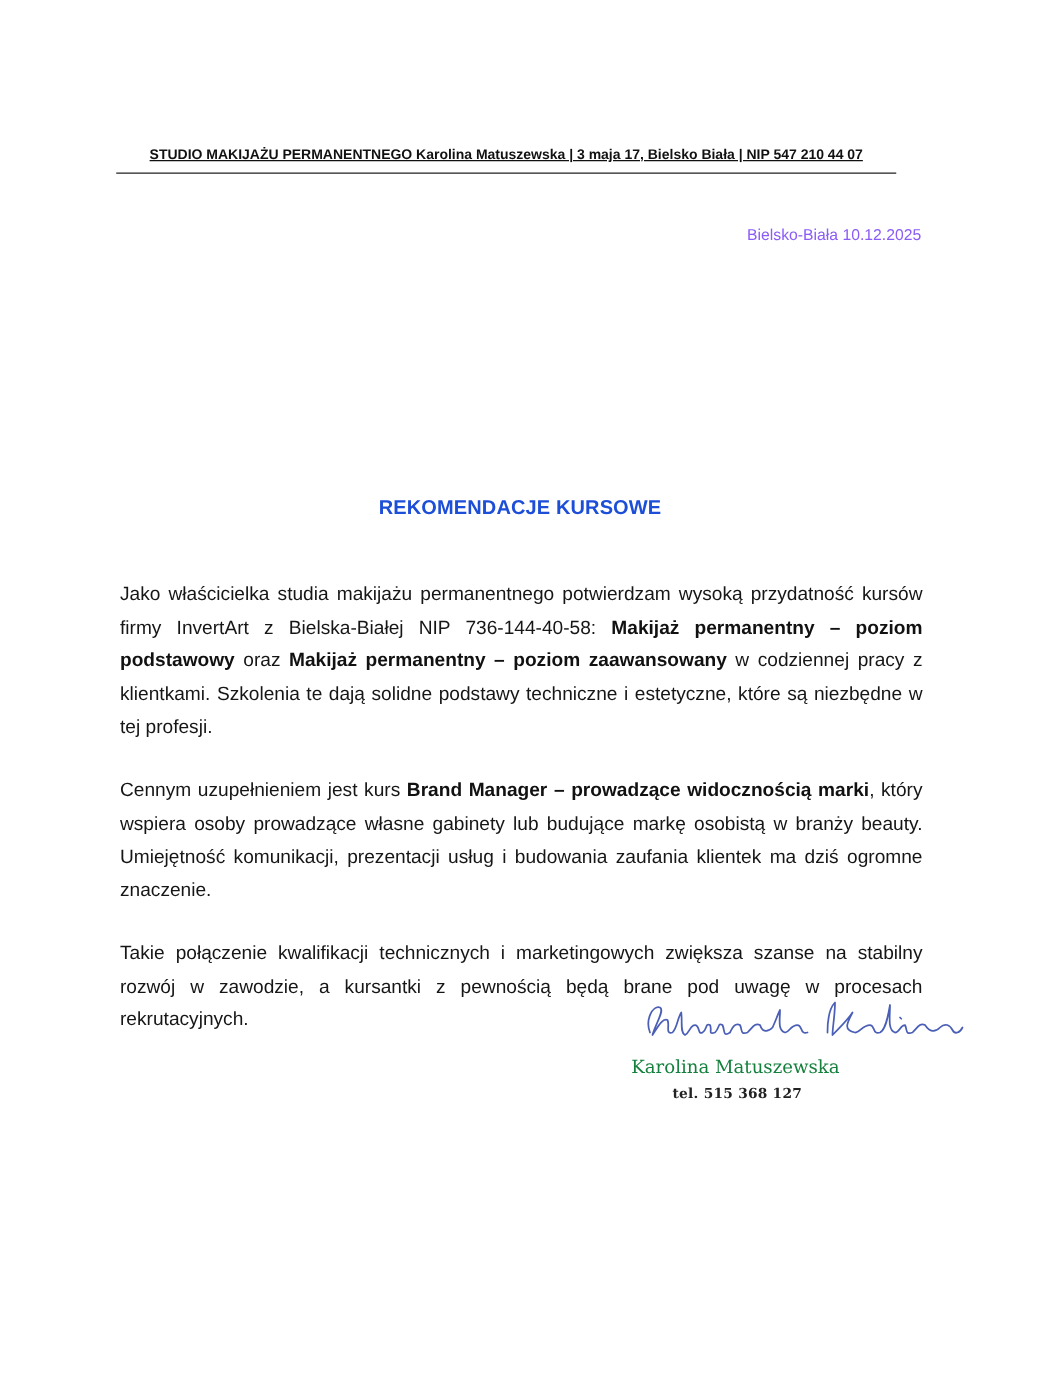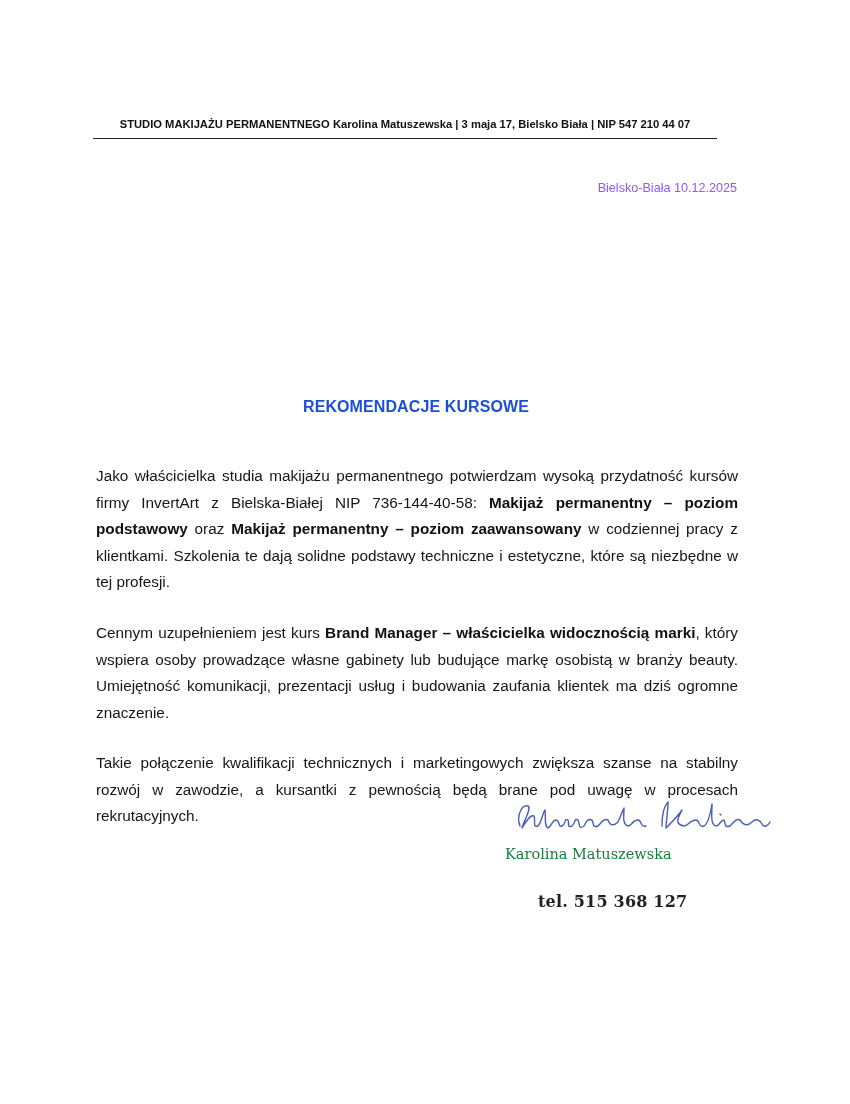--- a/index.html
+++ b/index.html
@@ -19,20 +19,21 @@
       position: absolute;
       left: 95px;
       top: 118px;
       width: 620px;
       text-align: center;
       font-size: 11.2px;
       font-weight: bold;
       letter-spacing: 0;
       white-space: nowrap;
       color: #111;
+      text-decoration: underline;
     }
     .letterhead-rule {
       position: absolute;
       left: 93px;
       top: 138px;
       width: 624px;
       height: 0;
       border-top: 1.3px solid #222;
     }
     .date-line {
@@ -82,41 +83,40 @@
       font-family: "DejaVu Serif", "Liberation Serif", serif;
       font-size: 14.5px;
       color: #15803d;
       white-space: nowrap;
     }
     .signer-phone {
       position: absolute;
       left: 538px;
       top: 868px;
       font-family: "DejaVu Serif", "Liberation Serif", serif;
-      font-size: 16px;
+      font-size: 11px;
       font-weight: bold;
       color: #222;
       white-space: nowrap;
       letter-spacing: 0.2px;
-      margin-top: 24px;
     }
   </style>
 </head>
 <body>
 
 <div class="letterhead">STUDIO MAKIJAŻU PERMANENTNEGO Karolina Matuszewska | 3 maja 17, Bielsko Biała | NIP 547 210 44 07</div>
 <div class="letterhead-rule"></div>
 
 <div class="date-line">Bielsko-Biała 10.12.2025</div>
 
 <div class="doc-title">REKOMENDACJE KURSOWE</div>
 
 <div id="p1" class="para"><span>Jako właścicielka studia makijażu permanentnego potwierdzam wysoką przydatność kursów firmy InvertArt z Bielska-Białej NIP 736-144-40-58: </span><b>Makijaż permanentny – poziom podstawowy</b><span> oraz </span><b>Makijaż permanentny – poziom zaawansowany</b><span> w codziennej pracy z klientkami. Szkolenia te dają solidne podstawy techniczne i estetyczne, które są niezbędne w tej profesji.</span></div>
 
-<div id="p2" class="para"><span>Cennym uzupełnieniem jest kurs </span><b>Brand Manager – właścicielka widocznością marki</b><span>, który wspiera osoby prowadzące własne gabinety lub budujące markę osobistą w branży beauty. Umiejętność komunikacji, prezentacji usług i budowania zaufania klientek ma dziś ogromne znaczenie.</span></div>
+<div id="p2" class="para"><span>Cennym uzupełnieniem jest kurs </span><b>Brand Manager – prowadzące widocznością marki</b><span>, który wspiera osoby prowadzące własne gabinety lub budujące markę osobistą w branży beauty. Umiejętność komunikacji, prezentacji usług i budowania zaufania klientek ma dziś ogromne znaczenie.</span></div>
 
 <div id="p3" class="para"><span>Takie połączenie kwalifikacji technicznych i marketingowych zwiększa szanse na stabilny rozwój w zawodzie, a kursantki z pewnością będą brane pod uwagę w procesach rekrutacyjnych.</span></div>
 
 <div class="signature" title="Matuszewska Karolina">
   <svg width="280" height="48" viewBox="0 0 280 48">
     <g fill="none" stroke="#4a5fb5" stroke-width="1.4" stroke-linecap="round" stroke-linejoin="round">
 
       <path d="M8 30 C 4 20, 10 8, 16 10 C 20 12, 12 24, 10 32 C 14 26, 18 18, 22 20 C 24 24, 20 32, 26 30 C 30 26, 30 18, 33 14 C 34 22, 32 30, 36 32 C 40 30, 40 24, 44 24 C 48 24, 46 32, 50 30 C 54 28, 52 22, 56 24 C 58 28, 54 32, 60 30 C 64 26, 62 22, 66 24 C 68 28, 66 34, 72 30 C 74 26, 76 22, 80 24 C 82 28, 80 32, 86 30 C 90 26, 92 22, 96 24 C 98 30, 102 30, 106 26 C 108 22, 110 16, 112 12 C 112 20, 110 28, 116 30 C 120 30, 120 24, 126 24 C 130 24, 128 32, 134 30"></path>
 
       <path d="M150 30 C 150 20, 152 10, 156 6 C 156 16, 154 26, 154 32 C 160 26, 166 20, 170 14 C 166 22, 162 28, 172 30 C 176 30, 178 24, 184 24 C 188 24, 186 32, 192 30 C 196 28, 198 20, 200 8 C 200 18, 198 28, 204 30 C 208 30, 208 24, 212 24 C 214 28, 212 32, 218 30 C 222 26, 224 22, 228 24 C 232 30, 236 30, 240 26 C 244 22, 248 24, 250 28 C 252 32, 256 30, 258 26"></path>

